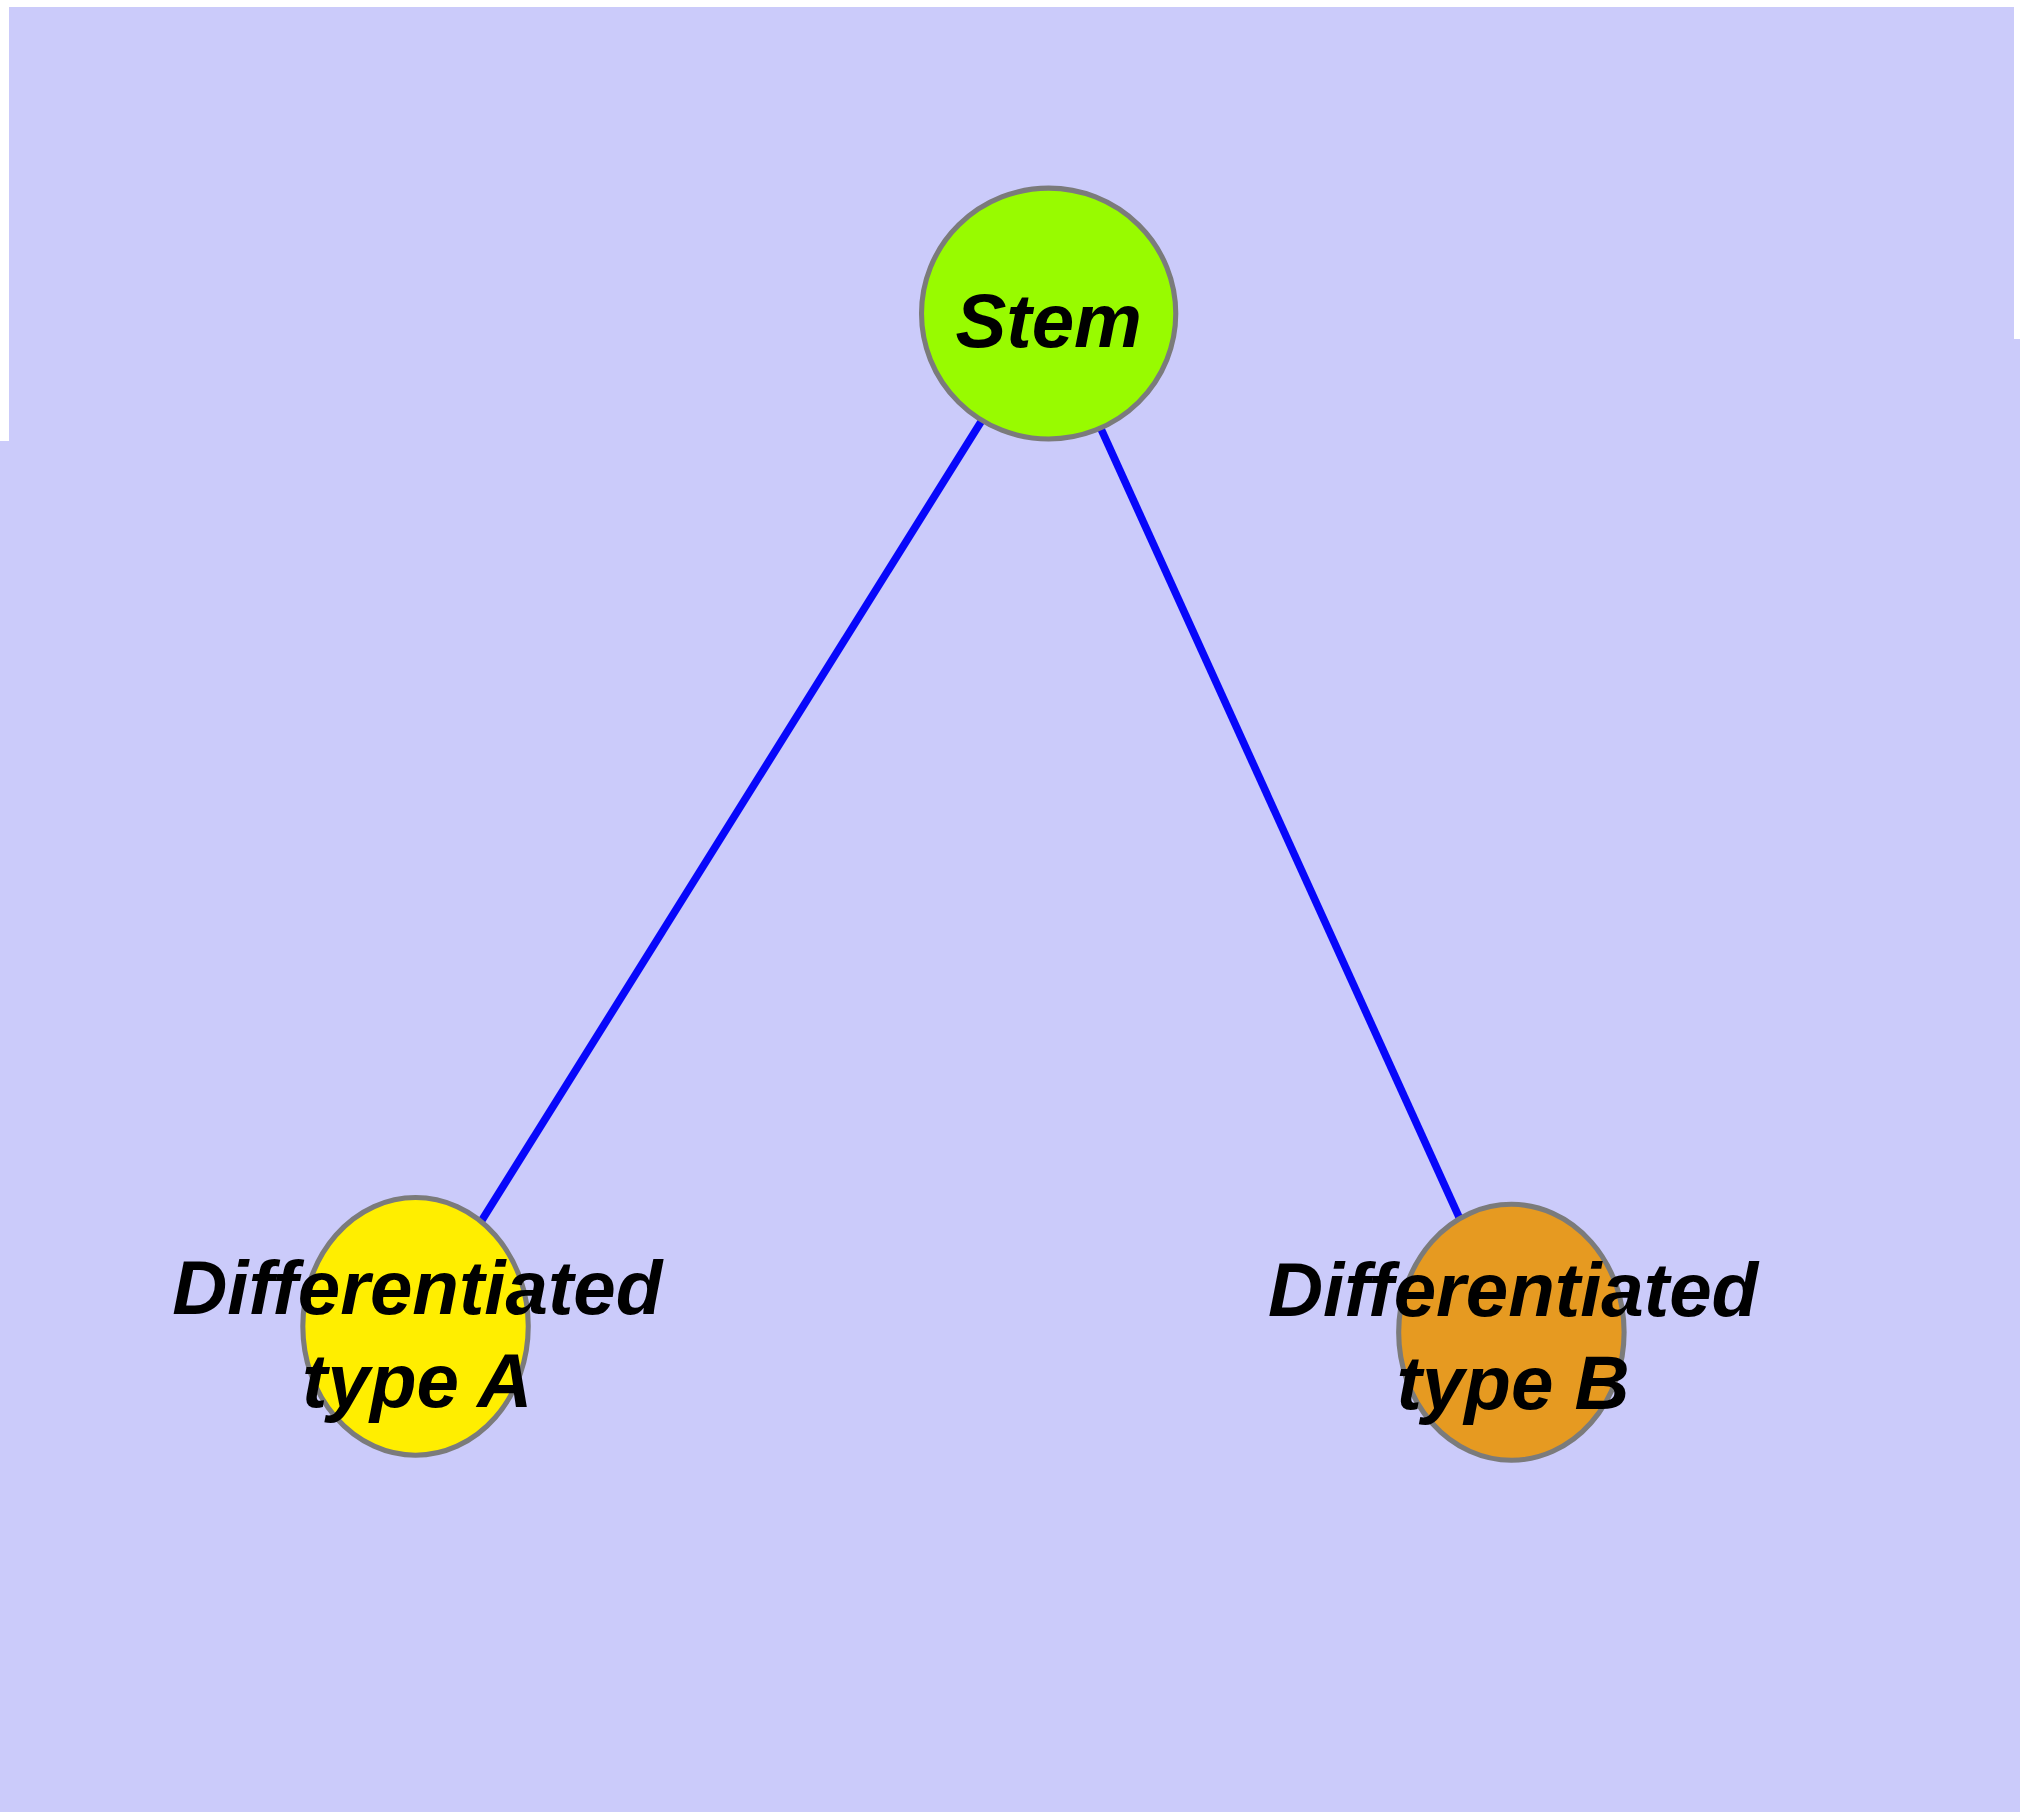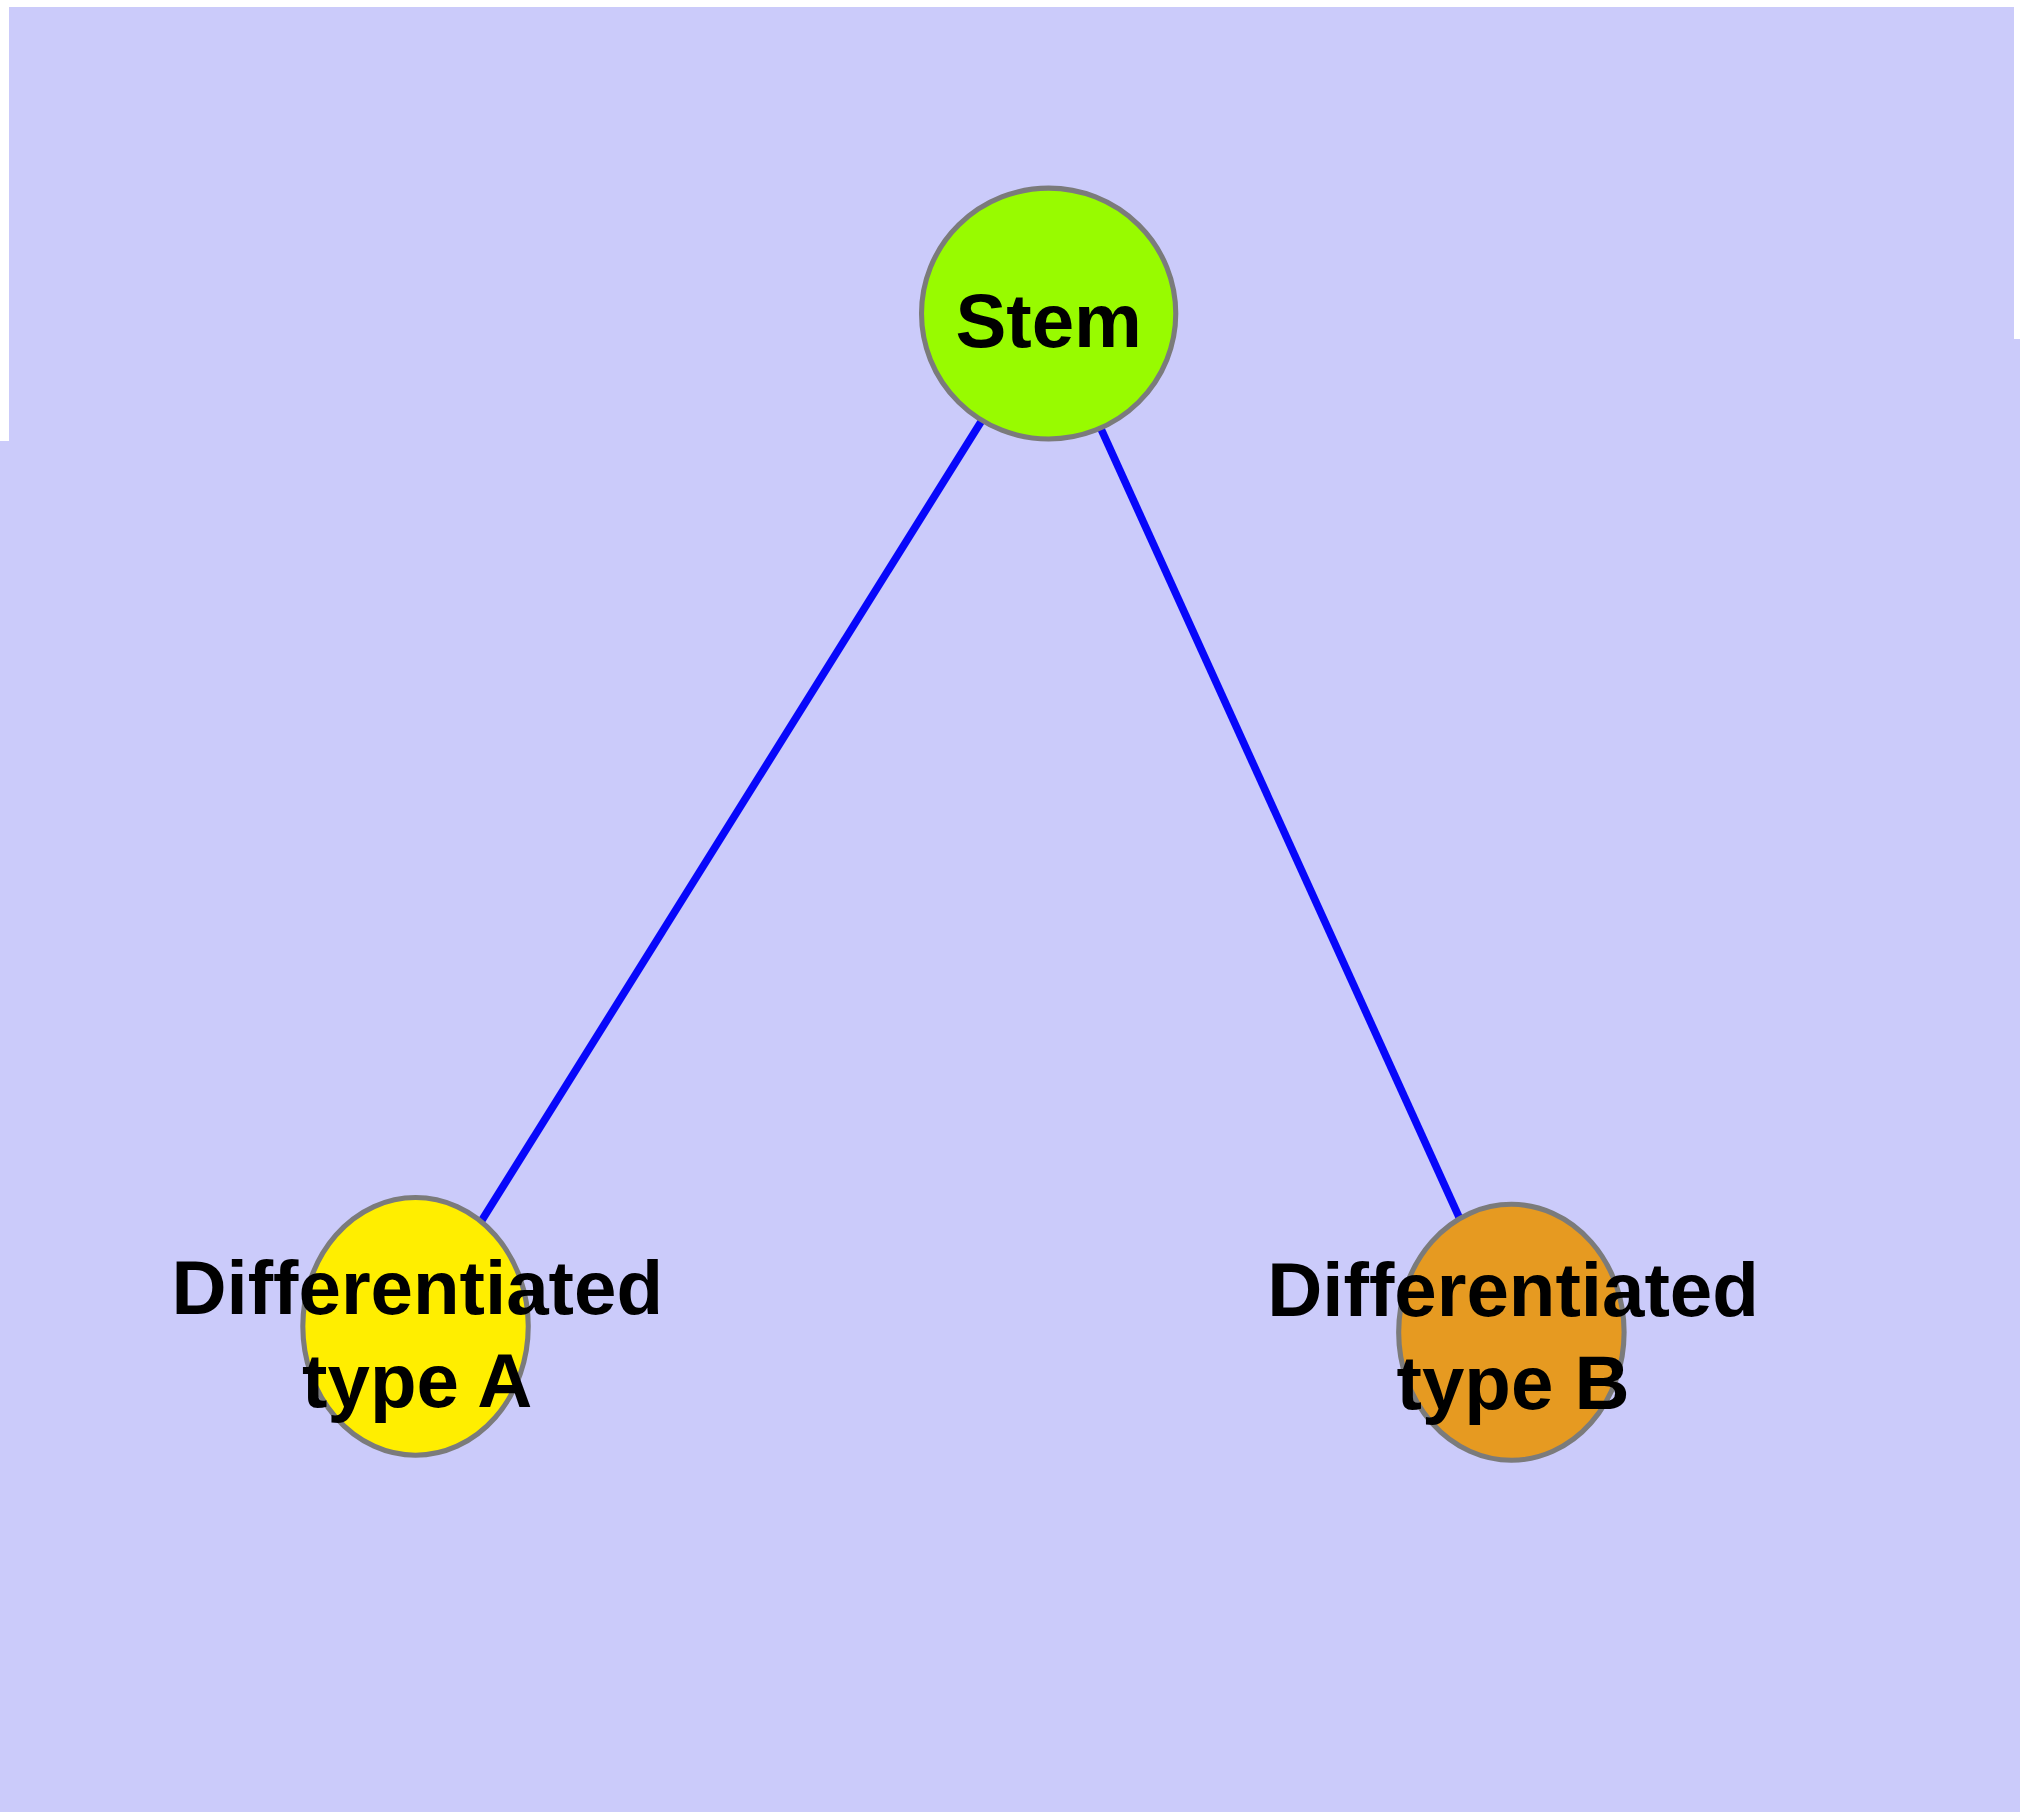--- a/index.html
+++ b/index.html
@@ -40,21 +40,21 @@
   .node-label {
     font-family: "Liberation Sans", sans-serif;
     font-weight: bold;
     font-size: 90px;
     text-anchor: middle;
   }
 </style>
 </head>
 <body>
 
-<div class="canvas" style="background-color: rgb(203, 203, 250);">
+<div class="canvas" style="background-color: rgb(203, 203, 250); font-style: italic;">
 
   <svg class="graph" viewBox="0 0 2384 2138">
 
     <line class="edge-line" x1="1237" y1="370" x2="490" y2="1565" stroke="#0707fa"></line>
     <line class="edge-line" x1="1237" y1="370" x2="1783" y2="1572" stroke="#0707fa"></line>
 
     <ellipse class="node-shape" cx="1237" cy="370" rx="150" ry="148" fill="#98fb00" stroke="#7b7b7b"></ellipse>
     <ellipse class="node-shape" cx="490" cy="1565" rx="133" ry="152" fill="#ffee00" stroke="#7b7b7b"></ellipse>
     <ellipse class="node-shape" cx="1783" cy="1572" rx="133" ry="151" fill="#e69a21" stroke="#7b7b7b"></ellipse>
 

